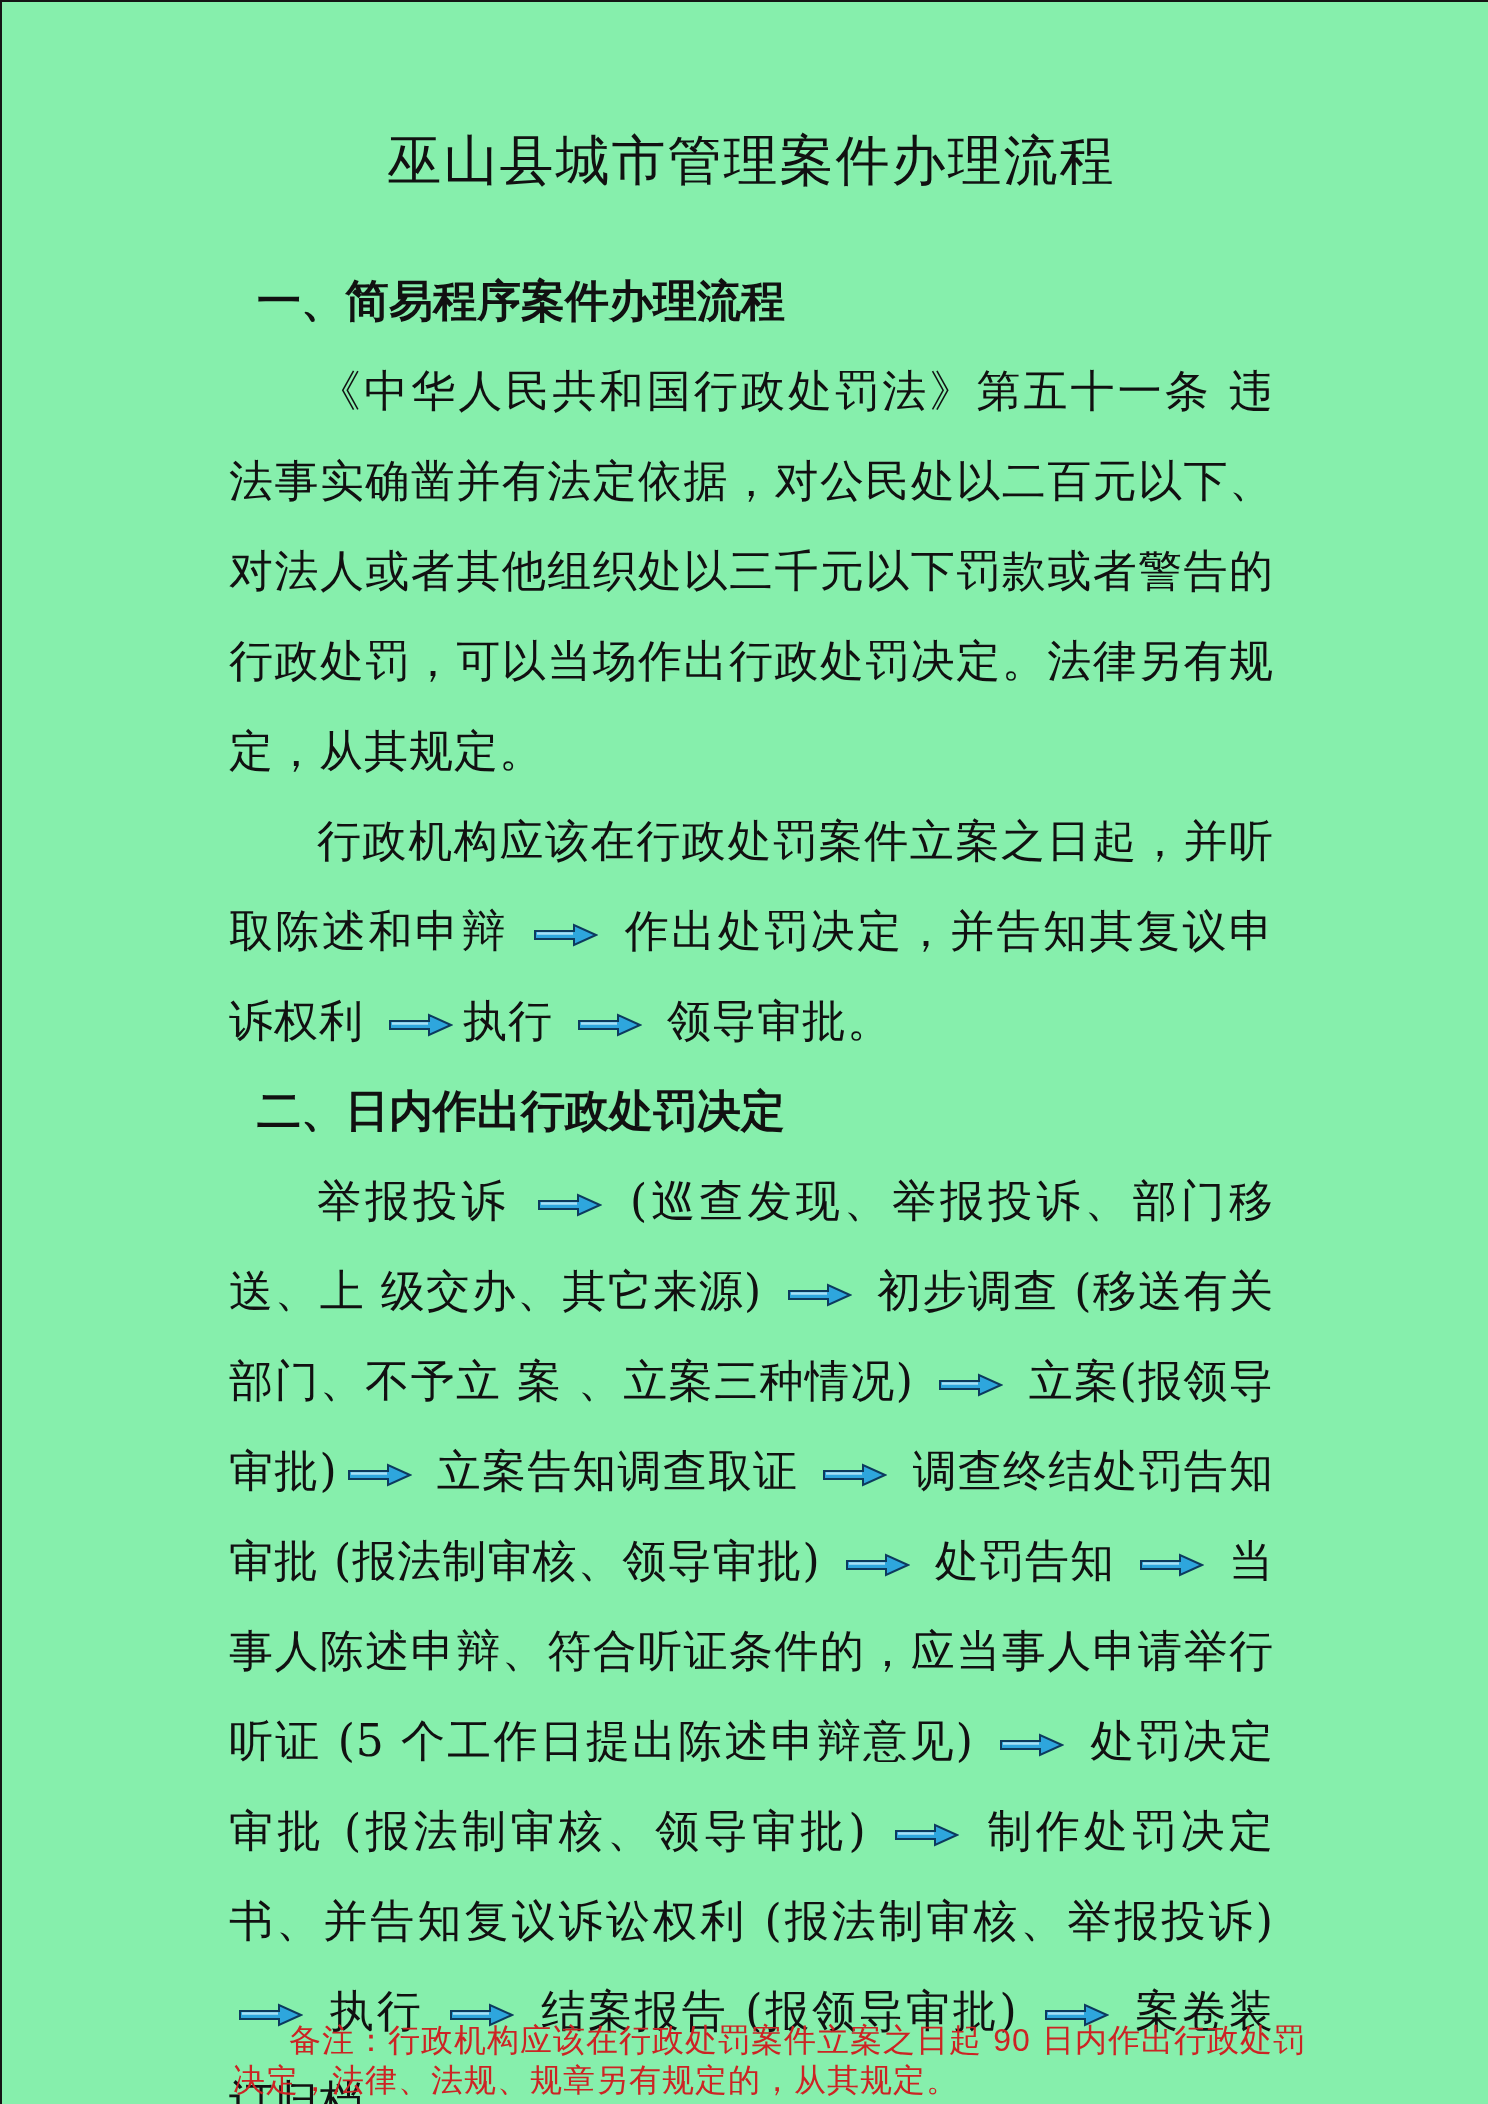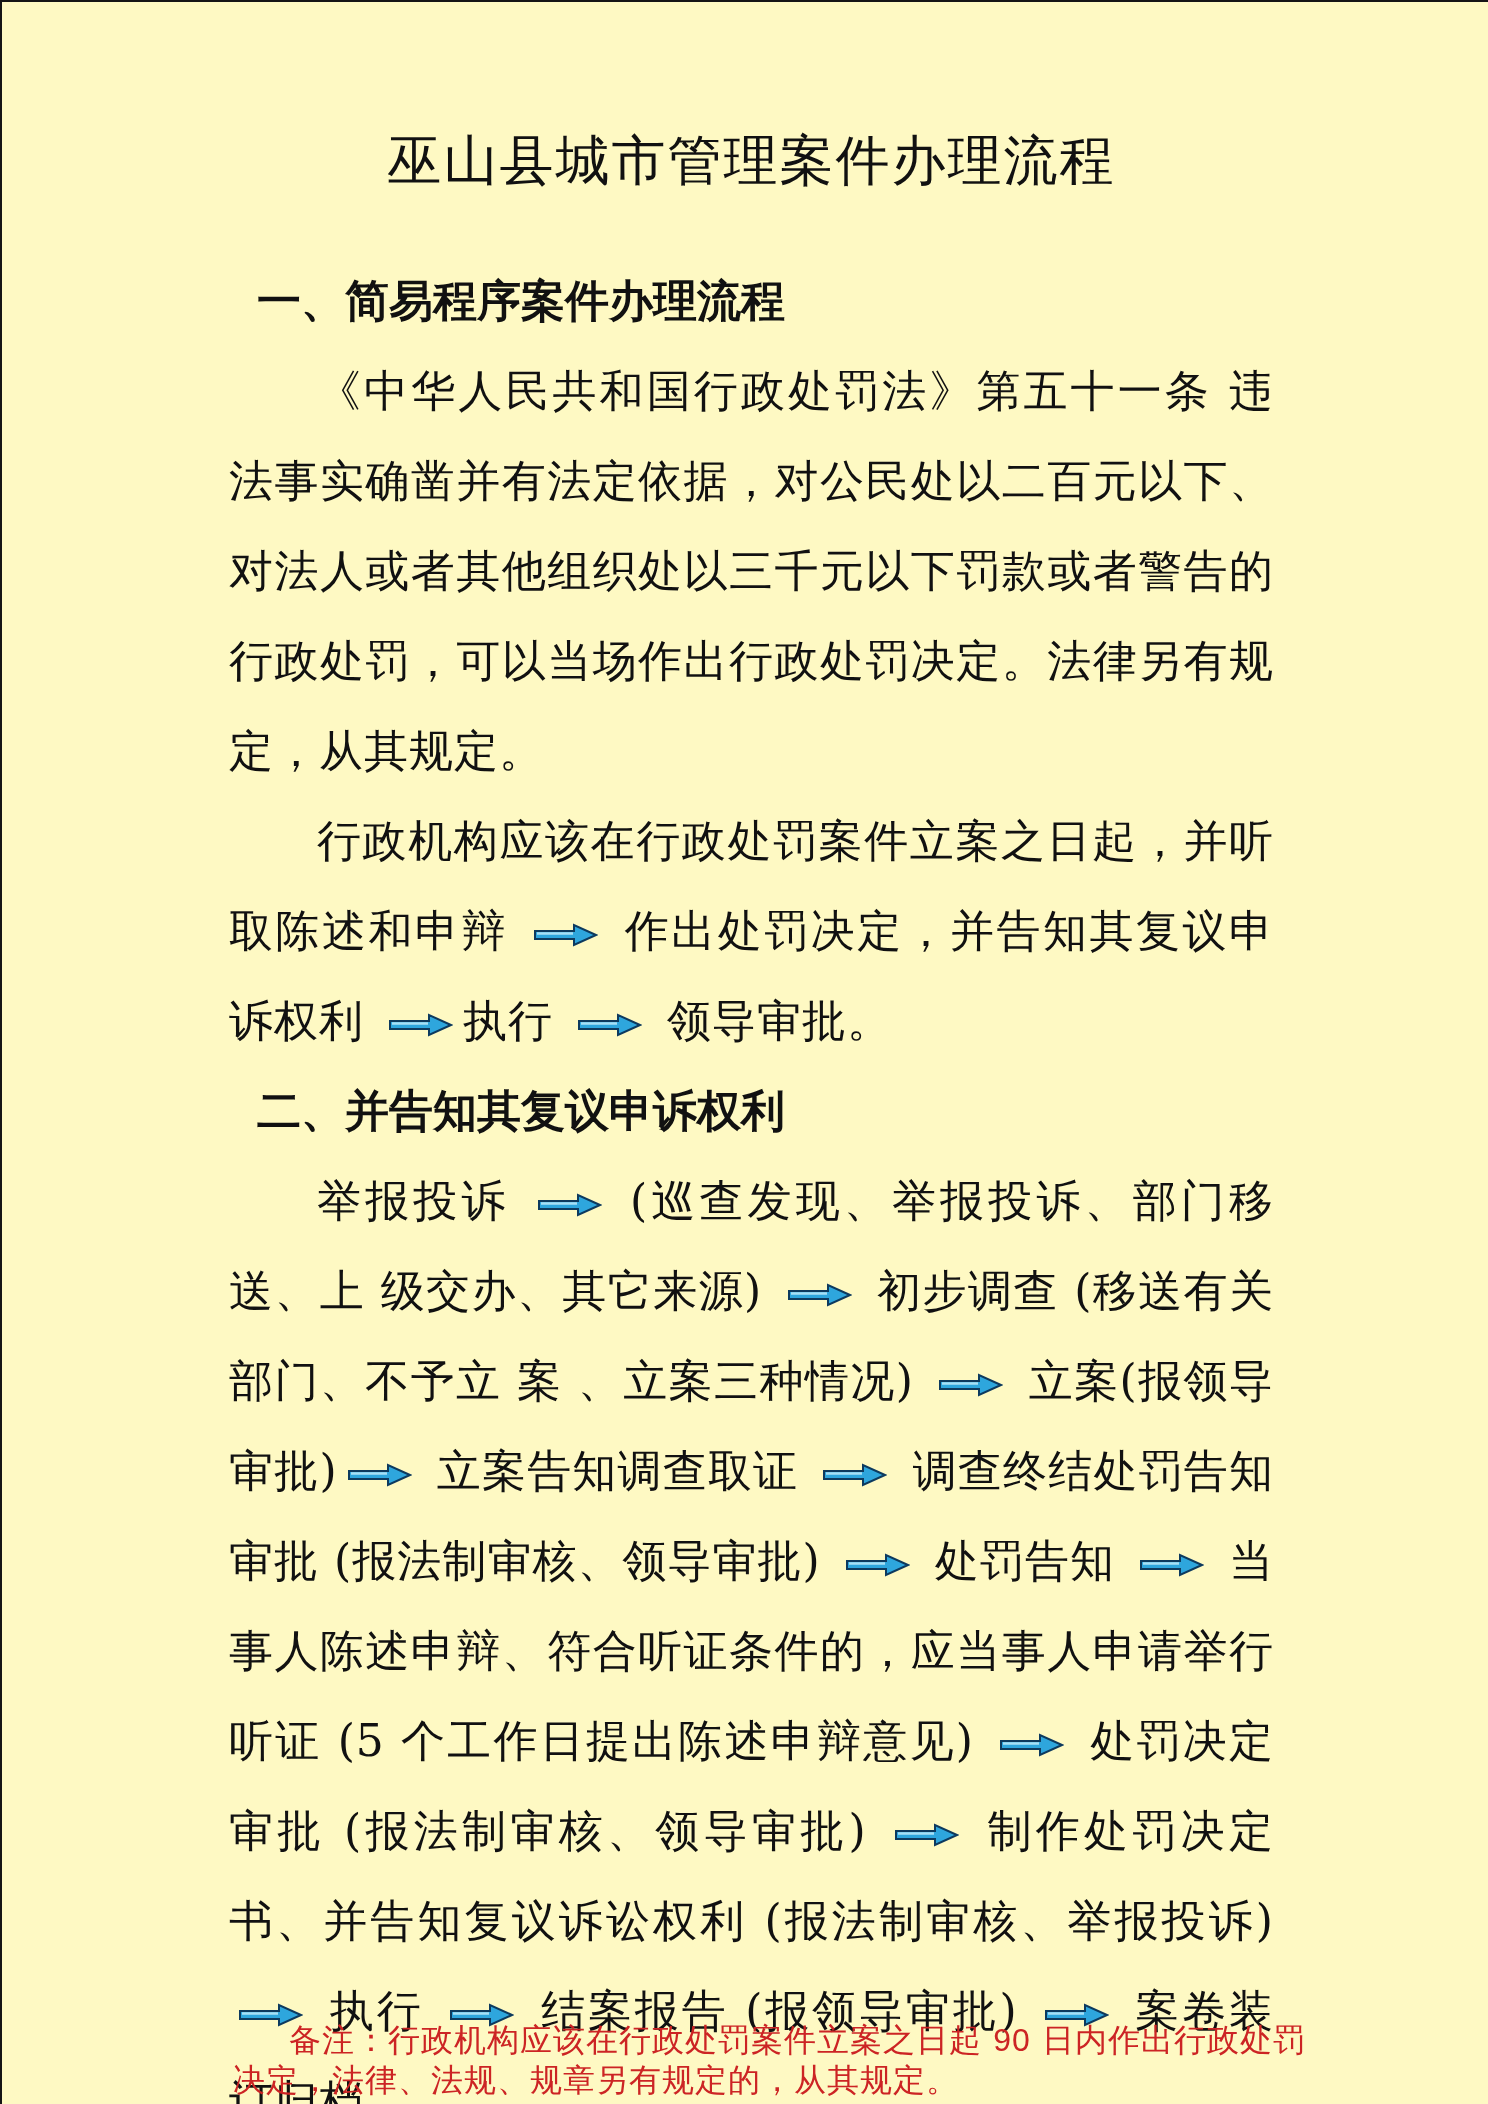--- a/index.html
+++ b/index.html
@@ -8,21 +8,21 @@
     --arrow-highlight:#a8e0f5;
     --note-red:#cc2424;
     --ink:#111111;
   }
   *{margin:0;padding:0;box-sizing:border-box;}
   html,body{background:#ffffff;}
   .page{
     position:relative;
     width:1488px;
     height:2104px;
-    background:#fef9c3;
+    background:#86efac;
     border-left:2px solid #151515;
     border-top:2px solid #151515;
     overflow:hidden;
     font-family:"DejaVu Serif","Liberation Serif",serif;
     color:var(--ink);
   }
   .content{
     padding:128px 214px 0 227px;
   }
   .doc-title{
@@ -84,21 +84,21 @@
           <polygon points="1,8 40,8 40,2 62,12 40,22 40,16 1,16" fill="var(--arrow-fill)" stroke="var(--arrow-stroke)" stroke-width="2"></polygon>
           <line x1="3" y1="10.5" x2="39" y2="10.5" stroke="var(--arrow-highlight)" stroke-width="2.5"></line>
         </svg><span> 作出处罚决定，并告知其复议申诉权利 </span><svg viewBox="0 0 64 24" class="flow-arrow">
           <polygon points="1,8 40,8 40,2 62,12 40,22 40,16 1,16" fill="var(--arrow-fill)" stroke="var(--arrow-stroke)" stroke-width="2"></polygon>
           <line x1="3" y1="10.5" x2="39" y2="10.5" stroke="var(--arrow-highlight)" stroke-width="2.5"></line>
         </svg><span>执行 </span><svg viewBox="0 0 64 24" class="flow-arrow">
           <polygon points="1,8 40,8 40,2 62,12 40,22 40,16 1,16" fill="var(--arrow-fill)" stroke="var(--arrow-stroke)" stroke-width="2"></polygon>
           <line x1="3" y1="10.5" x2="39" y2="10.5" stroke="var(--arrow-highlight)" stroke-width="2.5"></line>
         </svg><span> 领导审批。</span></div>
 
-    <div class="heading">二、并告知其复议申诉权利</div>
+    <div class="heading">二、日内作出行政处罚决定</div>
 
     <div class="para"><span>举报投诉 </span><svg viewBox="0 0 64 24" class="flow-arrow">
           <polygon points="1,8 40,8 40,2 62,12 40,22 40,16 1,16" fill="var(--arrow-fill)" stroke="var(--arrow-stroke)" stroke-width="2"></polygon>
           <line x1="3" y1="10.5" x2="39" y2="10.5" stroke="var(--arrow-highlight)" stroke-width="2.5"></line>
         </svg><span> (巡查发现、举报投诉、部门移送、上 级交办、其它来源) </span><svg viewBox="0 0 64 24" class="flow-arrow">
           <polygon points="1,8 40,8 40,2 62,12 40,22 40,16 1,16" fill="var(--arrow-fill)" stroke="var(--arrow-stroke)" stroke-width="2"></polygon>
           <line x1="3" y1="10.5" x2="39" y2="10.5" stroke="var(--arrow-highlight)" stroke-width="2.5"></line>
         </svg><span> 初步调查 (移送有关部门、不予立 案 、立案三种情况) </span><svg viewBox="0 0 64 24" class="flow-arrow">
           <polygon points="1,8 40,8 40,2 62,12 40,22 40,16 1,16" fill="var(--arrow-fill)" stroke="var(--arrow-stroke)" stroke-width="2"></polygon>
           <line x1="3" y1="10.5" x2="39" y2="10.5" stroke="var(--arrow-highlight)" stroke-width="2.5"></line>

